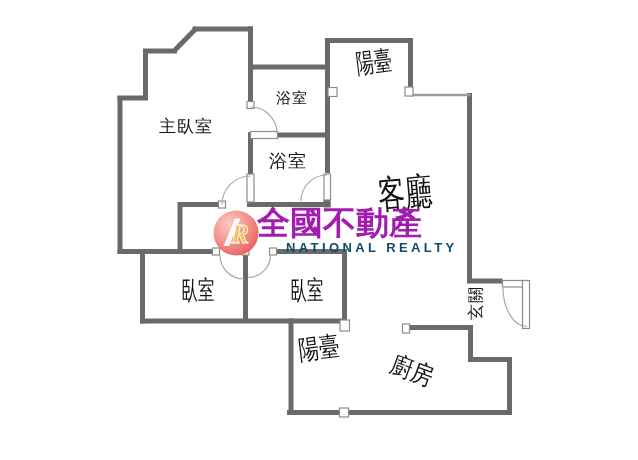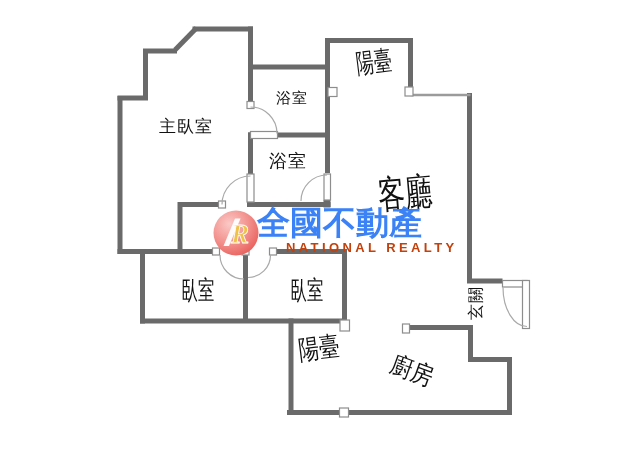--- a/index.html
+++ b/index.html
@@ -20,26 +20,26 @@
   .lbl-bed1{left:172px;top:277px;font-size:26px;transform:scaleX(.63);transform-origin:center;}
   .lbl-bed2{left:281px;top:277px;font-size:26px;transform:scaleX(.63);transform-origin:center;}
   .lbl-balc-bot{left:292px;top:335px;font-size:27px;transform:rotate(-7deg) scaleX(.76);transform-origin:center;}
   .lbl-kitchen{left:387px;top:358px;font-size:25px;transform:rotate(20deg) scaleX(.88);transform-origin:center;}
   .lbl-foyer{left:458px;top:294px;width:37px;height:18px;font-size:16px;letter-spacing:1px;
              transform:rotate(-90deg);transform-origin:center;text-align:center;}
   .watermark{position:absolute;left:0;top:0;width:638px;height:460px;pointer-events:none;}
   .wm-badge{position:absolute;left:212px;top:209px;width:48px;height:48px;}
   .wm-title{
     position:absolute;left:257px;top:206px;font-size:33px;font-weight:bold;
-    color:#3b82f6;letter-spacing:0px;line-height:1.05;white-space:nowrap;
+    color:#a21caf;letter-spacing:0px;line-height:1.05;white-space:nowrap;
     font-family:"Liberation Serif","DejaVu Serif",serif;
   }
   .wm-sub{
     position:absolute;left:261px;top:240px;font-size:13px;font-weight:bold;
-    color:#c2410c;letter-spacing:3.4px;white-space:nowrap;
+    color:#0c4a6e;letter-spacing:3.4px;white-space:nowrap;
     font-family:"Liberation Sans","DejaVu Sans",sans-serif;
     padding-left:25px;
   }
 </style>
 </head>
 <body>
 
 <div id="stage">
 
   <svg id="plan-svg" width="638" height="460" viewBox="0 0 638 460">

